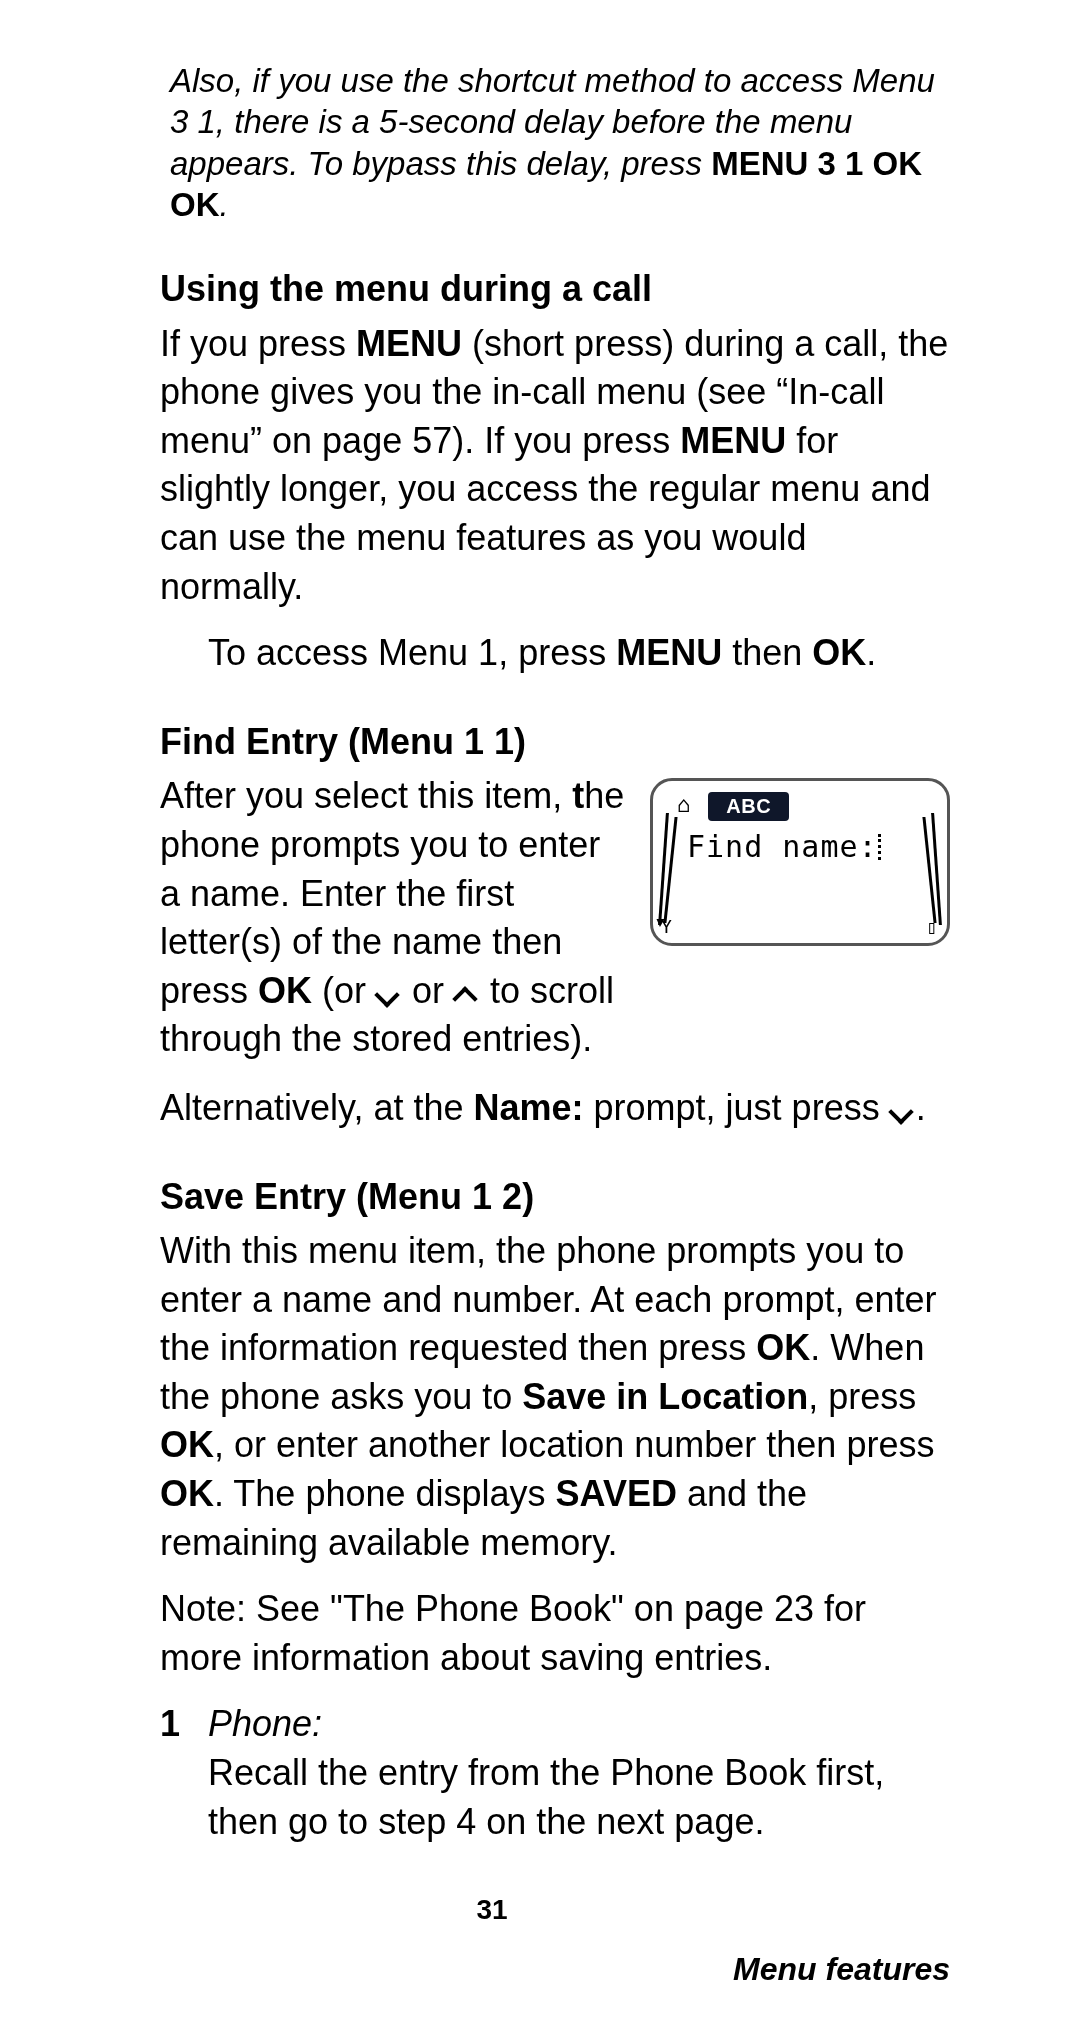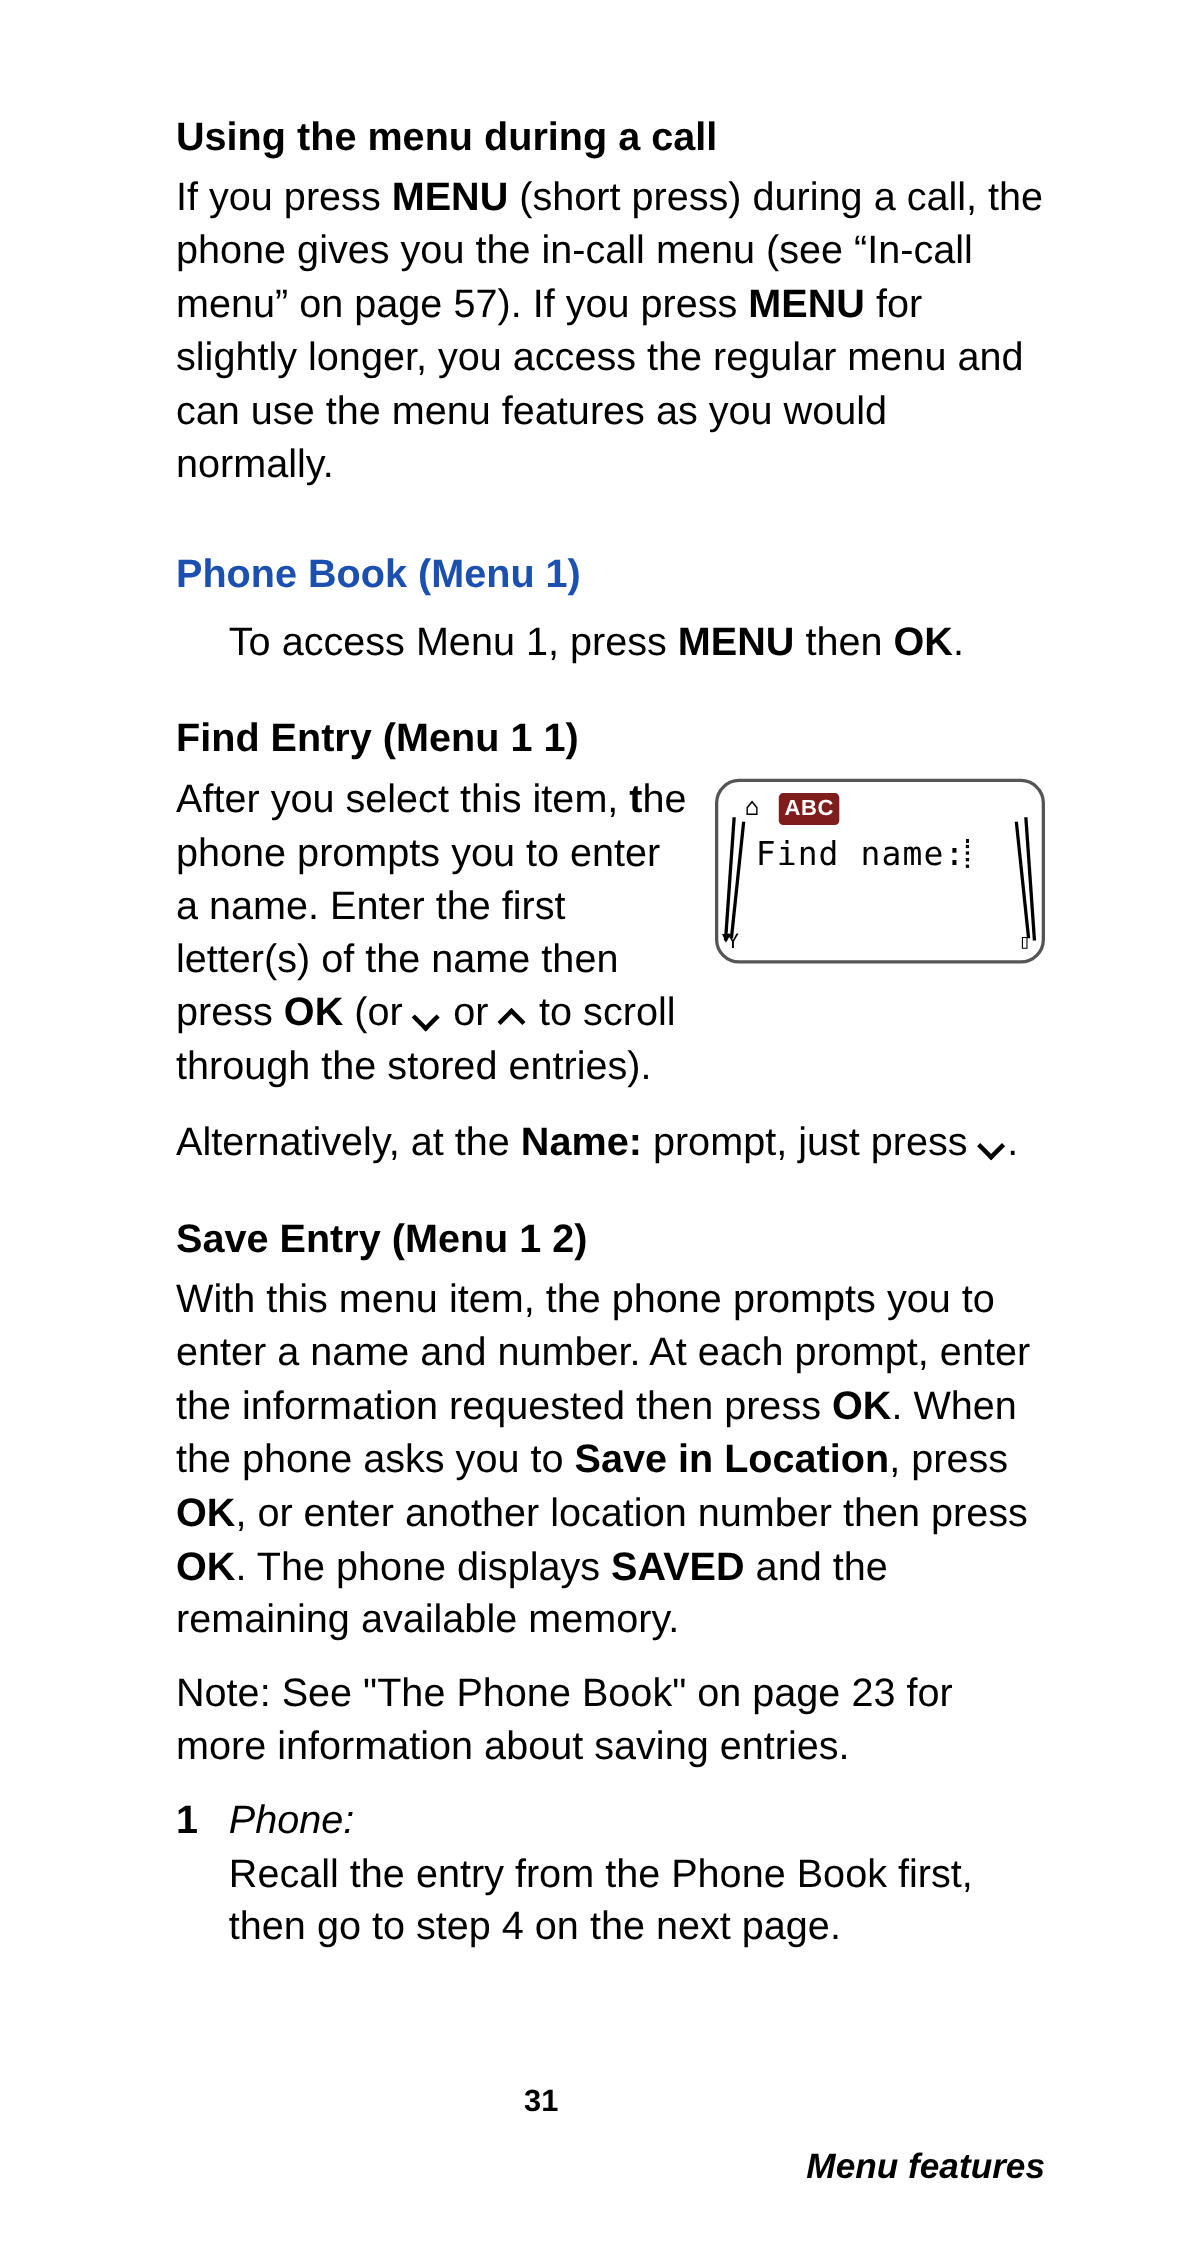--- a/index.html
+++ b/index.html
@@ -79,27 +79,27 @@
     font-family: "Lucida Console", Monaco, monospace;
   }
   .screen-icons {
     display: flex;
     align-items: center;
     gap: 18px;
     font-size: 24px;
     margin-left: 10px;
   }
   .abc-badge {
-    background: #7f1d1d;
+    background: #0f172a;
     color: #fff;
     font-weight: 700;
     font-family: Arial, sans-serif;
     font-size: 20px;
     border-radius: 4px;
-    padding: 1px 5px;
+    padding: 1px 18px;
     letter-spacing: 0.5px;
   }
   .screen-text {
     font-size: 30px;
     letter-spacing: 1px;
     margin-top: 6px;
     margin-left: 20px;
   }
   .cursor {
     display: inline-block;
@@ -195,27 +195,29 @@
     font-style: italic;
     font-weight: 700;
     font-size: 32px;
   }
 </style>
 </head>
 <body>
 
 <div class="page">
 
+  <p class="italic-note">
+    <span>Also, if you use the shortcut method to access Menu 3 1, there is a 5-second delay before the menu appears. To bypass this delay, press </span><span class="b" style="font-style:normal">MENU 3 1 OK OK</span><span>.</span>
+  </p>
 
   <div class="h3">Using the menu during a call</div>
   <p class="para">
     <span>If you press </span><span class="b">MENU</span><span> (short press) during a call, the phone gives you the in-call menu (see “In-call menu” on page&nbsp;57). If you press </span><span class="b">MENU</span><span> for slightly longer, you access the regular menu and can use the menu features as you would normally.</span>
   </p>
 
-  <div class="h2-blue">Phone Book (Menu 1)</div>
   <p class="para indent">
     <span>To access Menu 1, press </span><span class="b">MENU</span><span> then </span><span class="b">OK</span><span>.</span>
   </p>
 
   <div class="h3">Find Entry (Menu 1 1)</div>
 
   <div class="find-entry-row">
     <div class="find-text">
       <p class="para" style="margin-bottom:6px">
         <span>After you select this item, </span><span class="t">t</span><span>he phone prompts you to enter a name. Enter the first letter(s) of the name then press </span><span class="b">OK</span><span> (or </span><span class="chev"></span><span> or </span><span class="chev up"></span><span> to scroll through the stored entries).</span>

